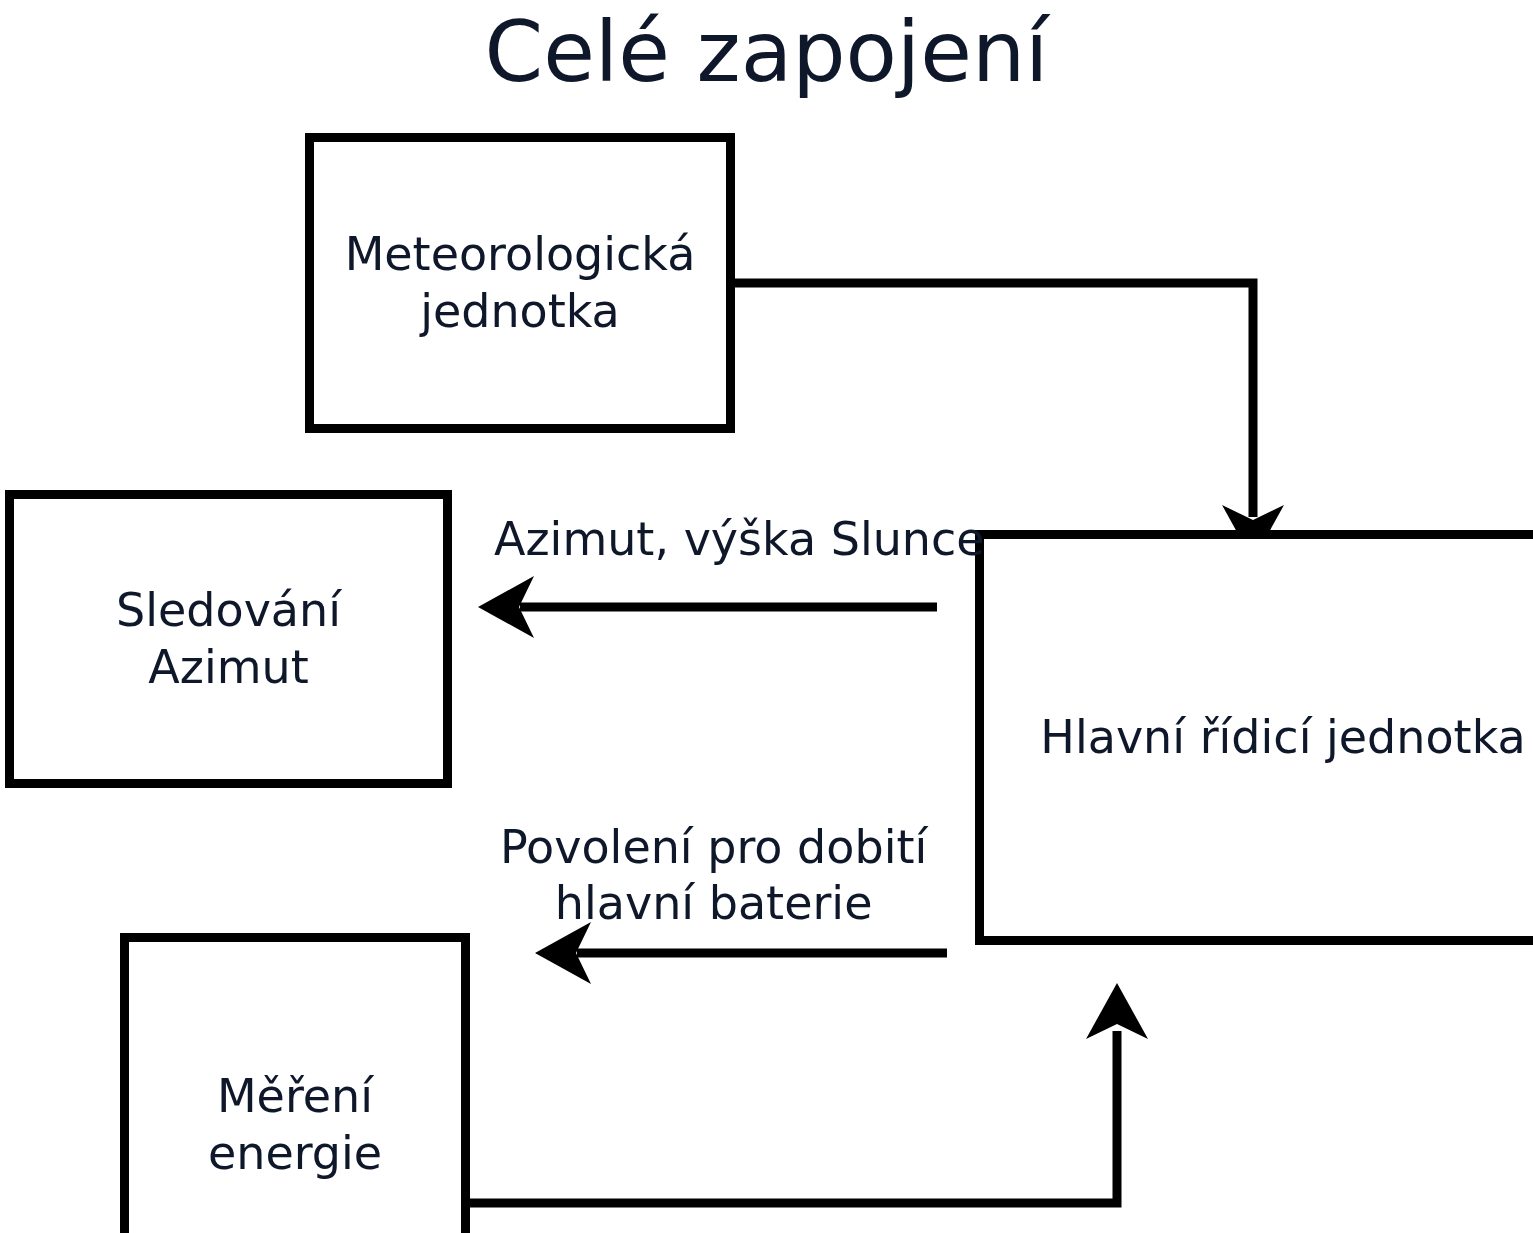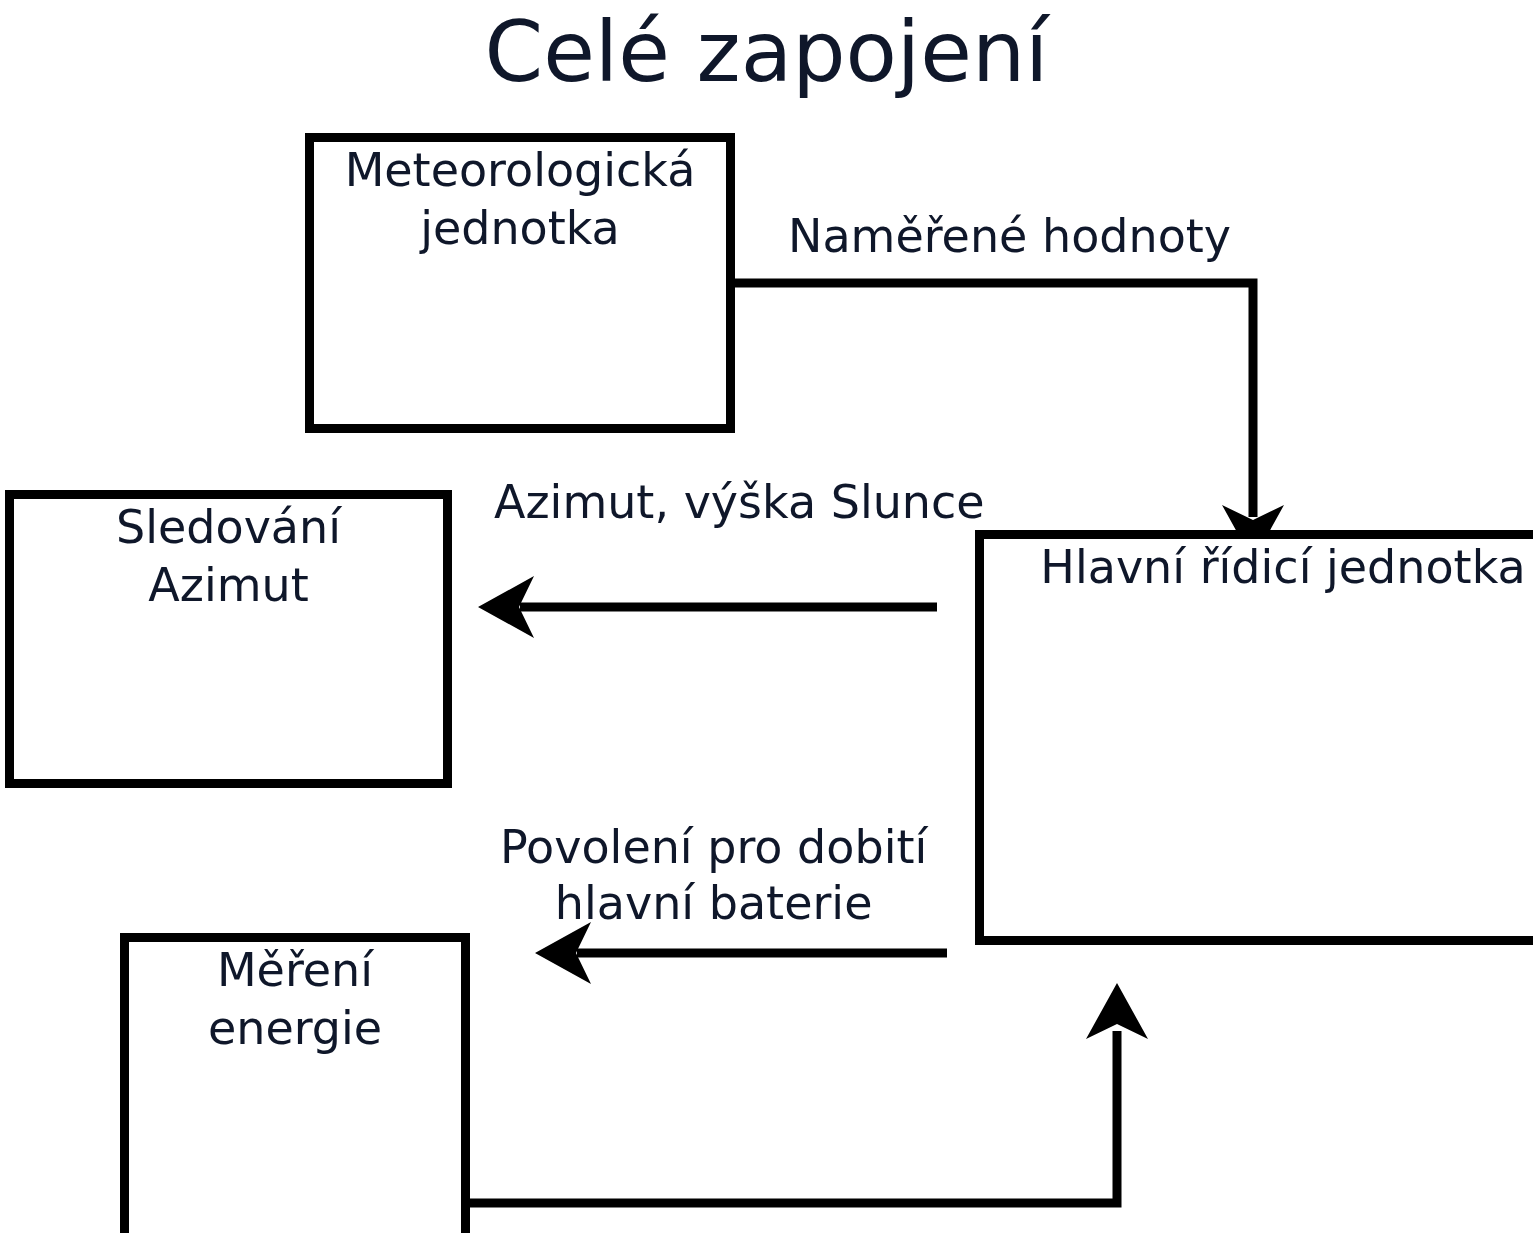--- a/index.html
+++ b/index.html
@@ -19,42 +19,42 @@
     line-height:1.25;
     font-weight:normal;
     white-space:nowrap;
   }
   .node {
     position:absolute;
     box-sizing:border-box;
     border:9px solid #000000;
     background:#ffffff;
     display:flex;
-    align-items:flex-start;
+    align-items:center;
     justify-content:center;
   }
   .node-label {
     font-size:46px;
     line-height:1.25;
     text-align:center;
     white-space:pre-line;
   }
   #node-meteo  { left:305px; top:133px;  width:430px; height:300px; }
   #node-sun    { left:5px;   top:490px;  width:447px; height:298px; }
   #node-energy { left:120px; top:933px;  width:350px; height:384px; }
   #node-main   { left:975px; top:530px;  width:616px; height:415px; }
 
   .edge-label {
     position:absolute;
     font-size:46px;
     line-height:1.22;
     white-space:pre-line;
   }
   #label-meteo-to-main   { left:788px; top:208px; }
-  #label-main-to-sun     { left:494px; top:474px;text-align:right; }
+  #label-main-to-sun     { left:494px; top:511px;text-align:right; }
   #label-main-to-battery { left:500px; top:819px;text-align:center; }
   #label-energy-to-main  { left:527px; top:1138px; }
 
   #edges-layer {
     position:absolute;
     left:0; top:0;
     width:1533px; height:1233px;
     pointer-events:none;
   }
   .edge-line { stroke:#000000; stroke-width:9; fill:none; }
@@ -98,21 +98,20 @@
 
   <div class="node" id="node-energy">
     <span class="node-label">Měření
 energie</span>
   </div>
 
   <div class="node" id="node-main">
     <span class="node-label">Hlavní řídicí jednotka</span>
   </div>
 
-  <div class="edge-label" id="label-meteo-to-main">Naměřené hodnoty</div>
 
   <div class="edge-label" id="label-main-to-sun">Azimut, výška Slunce</div>
 
   <div class="edge-label" id="label-main-to-battery">Povolení pro dobití
 hlavní baterie</div>
 
 
 </div>
 
 </body></html>

